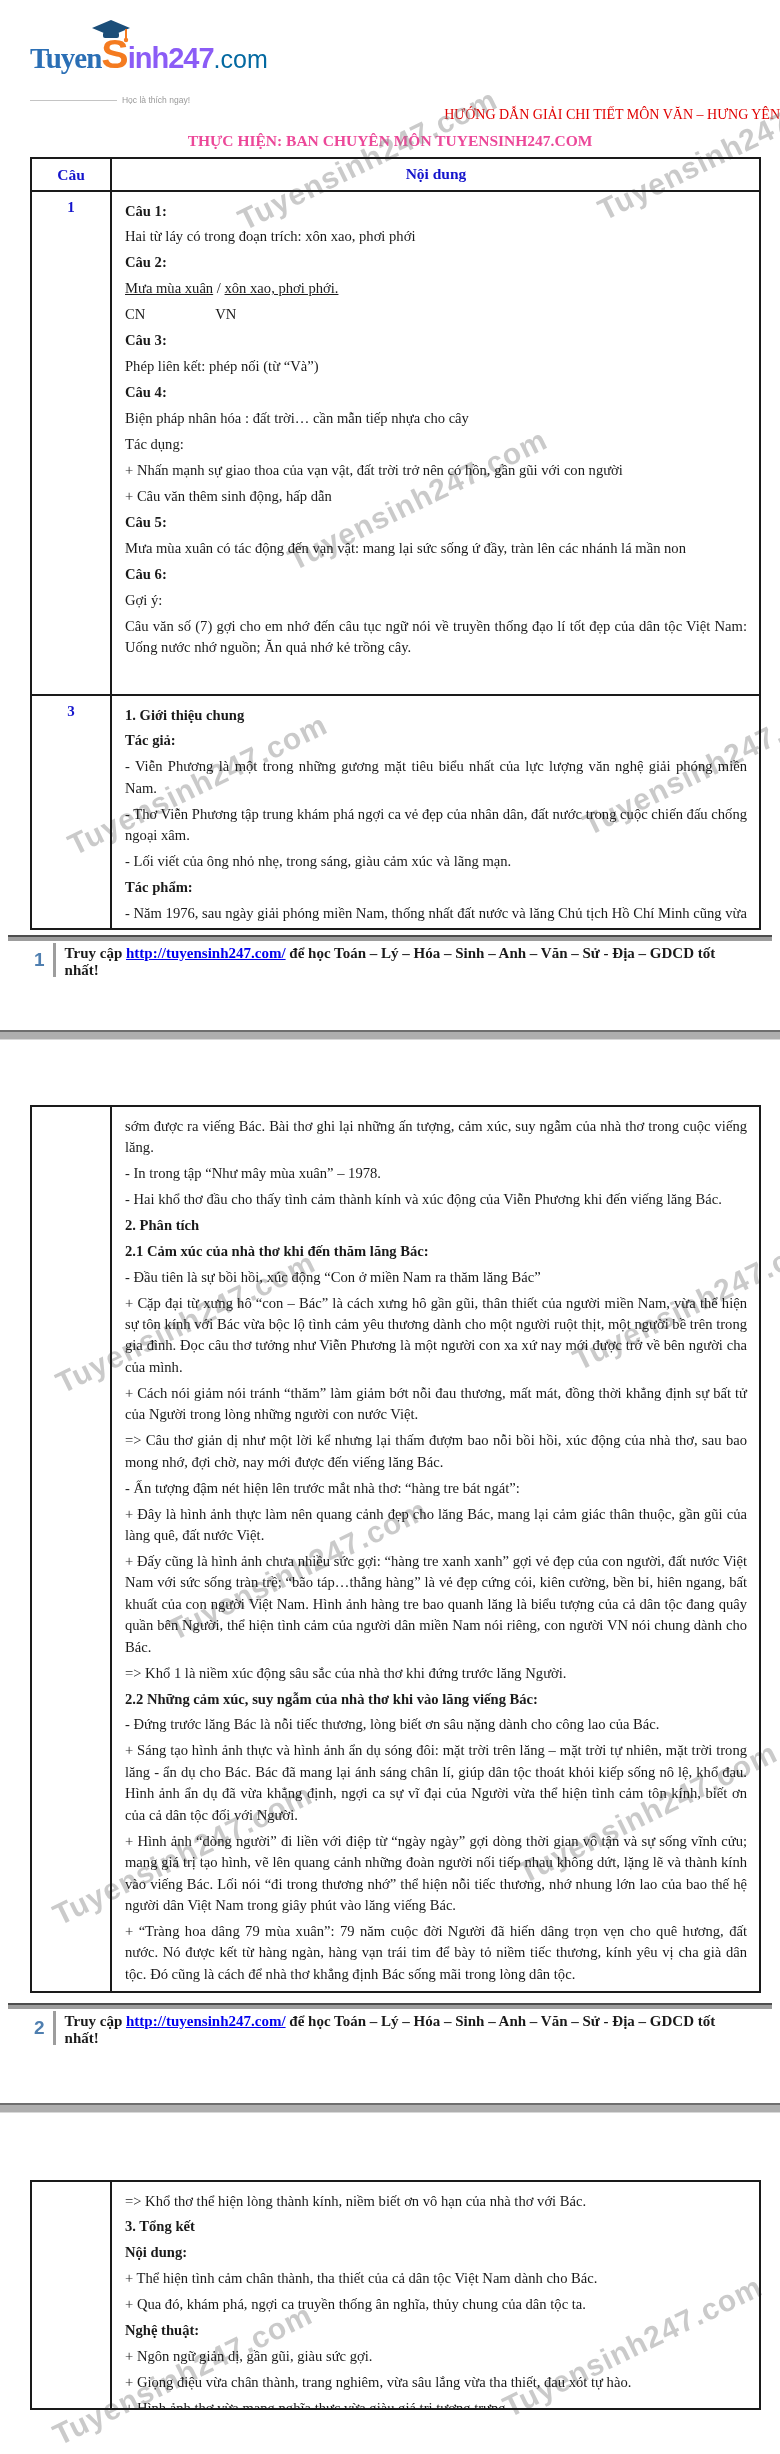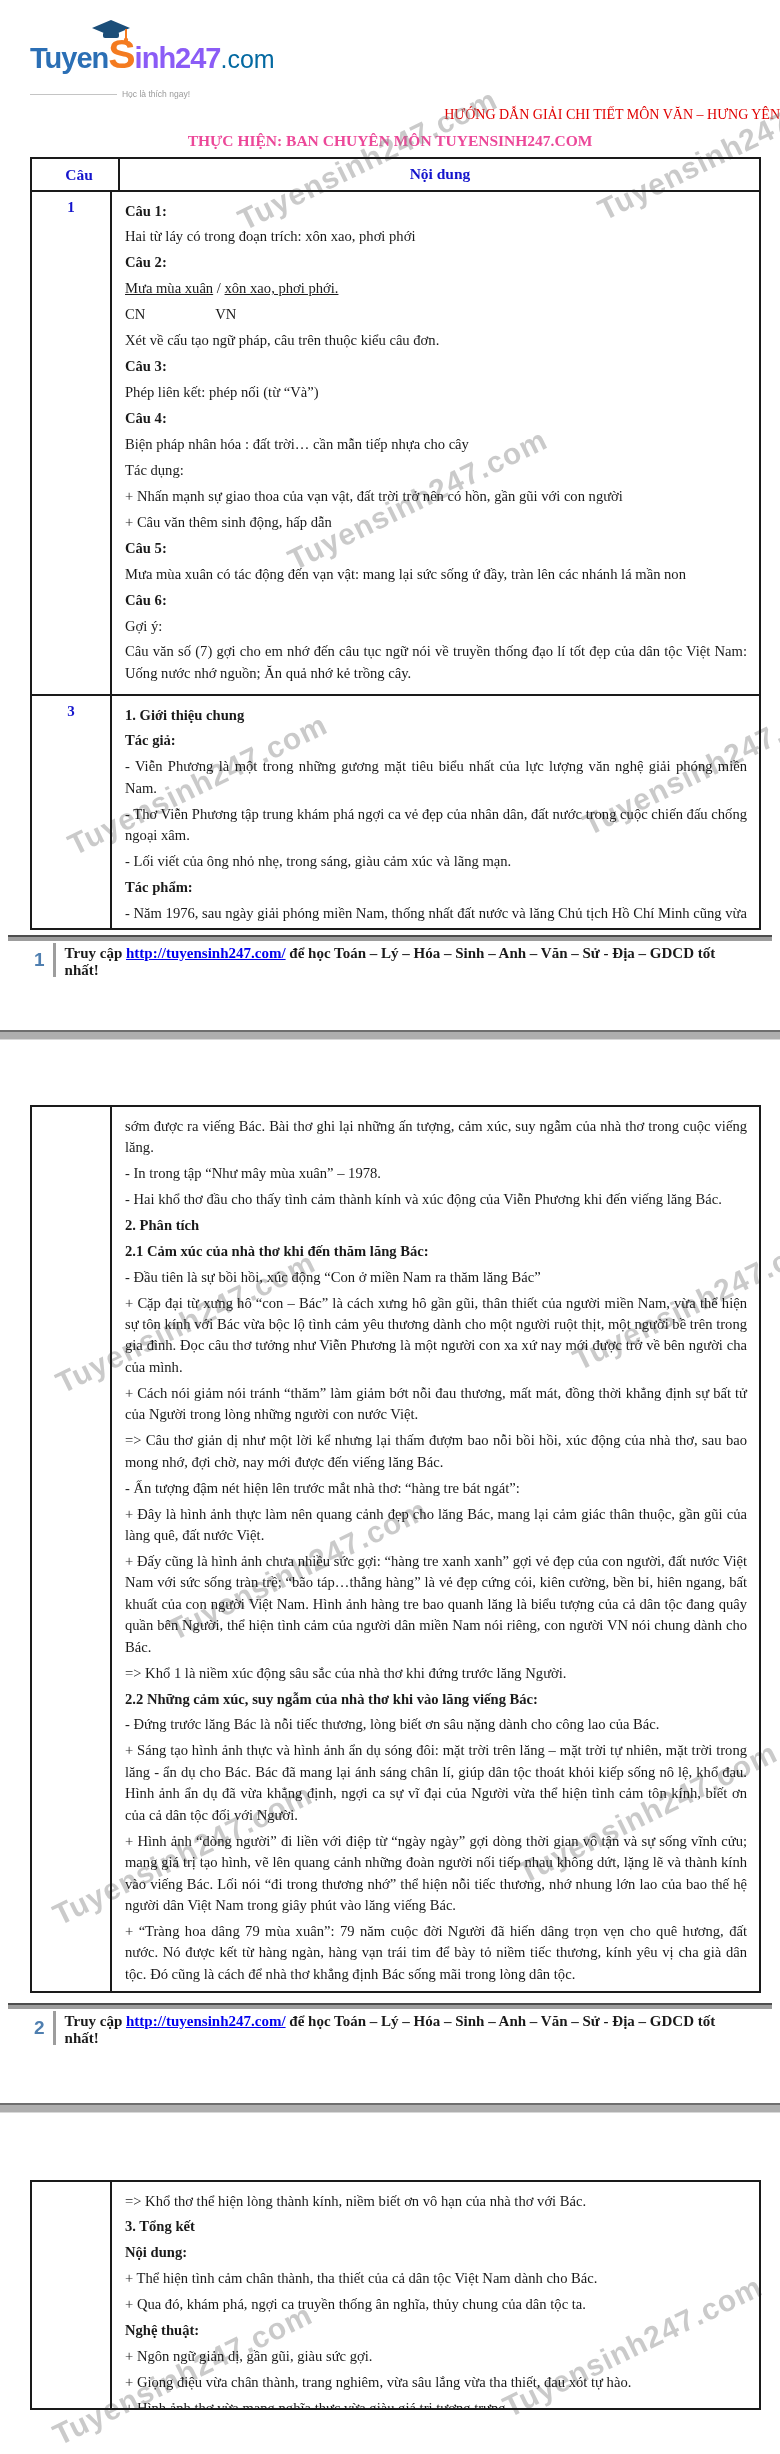--- a/index.html
+++ b/index.html
@@ -3,41 +3,41 @@
 <meta charset="utf-8">
 <style>
   html,body{margin:0;padding:0;}
   body{
     width:780px;height:2454px;position:relative;background:#ffffff;
     font-family:"Liberation Serif", serif;color:#1a1a1a;overflow:hidden;
   }
   
   .logo{position:absolute;top:34px;left:30px;width:160px;}
   .logo-text{display:flex;align-items:baseline;font-family:"Liberation Sans",sans-serif;font-weight:bold;line-height:1;position:relative;}
-  .lg-tuyen{font-size:29px;color:#2b6fb5;letter-spacing:-1px;}
+  .lg-tuyen{font-size:29px;color:#2b6fb5;letter-spacing:-1px;font-family:Liberation Serif, serif;}
   .lg-s{font-size:41px;color:#f47b20;letter-spacing:-1px;}
   .lg-inh{font-size:29px;color:#8b5cf6;letter-spacing:-1px;}
   .lg-com{font-size:25px;color:#0369a1;font-weight:normal;}
   .lg-cap{position:absolute;top:-15px;left:60px;}
-  .logo-tagline{display:flex;align-items:center;margin-top:14px;}
+  .logo-tagline{display:flex;align-items:center;margin-top:20px;}
   .tl-line{flex:1;height:1px;background:#c4c4c4;margin-right:5px;}
   .tl-text{font-family:"Liberation Sans",sans-serif;font-size:8.5px;color:#9a9a9a;white-space:nowrap;}
   
   .title1{position:absolute;top:107px;left:0;width:100%;text-align:right;font-weight:normal;font-size:14px;color:#e00000;}
   .title2{position:absolute;top:132px;left:0;width:100%;text-align:center;font-weight:bold;font-size:15.5px;color:#ec4899;}
   
   .dtable{position:absolute;left:30px;width:731px;border:2px solid #1a1a1a;box-sizing:border-box;display:flex;flex-direction:column;background:transparent;}
   .t1{top:157px;height:773px;}
   .t2{top:1105px;height:888px;}
   .t3{top:2180px;height:230px;}
   .trow{display:flex;overflow:hidden;}
   .trow + .trow{border-top:2px solid #1a1a1a;}
   .tc1{width:80px;flex-shrink:0;border-right:2px solid #1a1a1a;box-sizing:border-box;text-align:center;}
   .tc2{flex:1;min-width:0;box-sizing:border-box;padding:4px 12px 6px 13px;}
-  .thead-row{height:31px;flex-shrink:0;padding-left:8px;}
+  .thead-row{height:31px;flex-shrink:0;}
   .thead-row .hc{font-weight:bold;color:#1414cc;font-size:15.5px;display:flex;align-items:center;justify-content:center;}
   .r1{height:502px;flex-shrink:0;}
   .r2{flex:1;}
   .rfull{flex:1;}
   .qnum{color:#1414cc;font-weight:bold;font-size:15px;padding-top:7px;}
   
   .ln{margin:4.5px 0;font-size:14.6px;line-height:1.47;text-align:justify;}
   .ln.b{font-weight:bold;text-align:left;}
   .u{text-decoration:underline;}
   .ln.cnvn span + span{margin-left:70px;}
@@ -105,21 +105,20 @@
     <div class="tc2 hc">Nội dung</div>
   </div>
   <div class="trow r1">
     <div class="tc1 qnum">1</div>
     <div class="tc2">
         <p class="ln b">Câu 1:</p>
         <p class="ln n">Hai từ láy có trong đoạn trích:  xôn xao, phơi phới</p>
         <p class="ln b">Câu 2:</p>
         <p class="ln u2"><span class="u">Mưa mùa xuân</span> / <span class="u">xôn xao, phơi phới.</span></p>
         <p class="ln cnvn"><span>CN</span><span>VN</span></p>
-        <p class="ln n">Xét về cấu tạo ngữ pháp, câu trên thuộc kiểu câu đơn.</p>
         <p class="ln b">Câu 3:</p>
         <p class="ln n">Phép liên kết: phép nối (từ “Và”)</p>
         <p class="ln b">Câu 4:</p>
         <p class="ln n">Biện pháp nhân hóa : đất trời… cần mẫn tiếp nhựa cho cây</p>
         <p class="ln n">Tác dụng:</p>
         <p class="ln n">+ Nhấn mạnh sự giao thoa của vạn vật, đất trời trở nên có hồn, gần gũi với con người</p>
         <p class="ln n">+ Câu văn thêm sinh động, hấp dẫn</p>
         <p class="ln b">Câu 5:</p>
         <p class="ln n">Mưa mùa xuân có tác động đến vạn vật: mang lại sức sống ứ đầy, tràn lên các nhánh lá mần non</p>
         <p class="ln b">Câu 6:</p>

